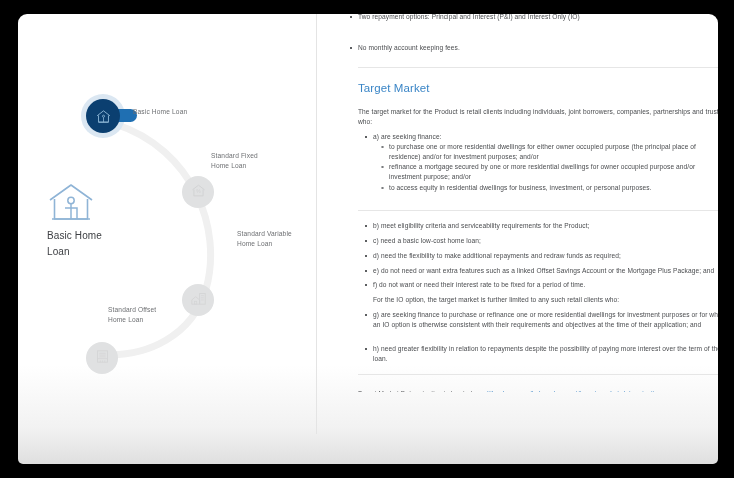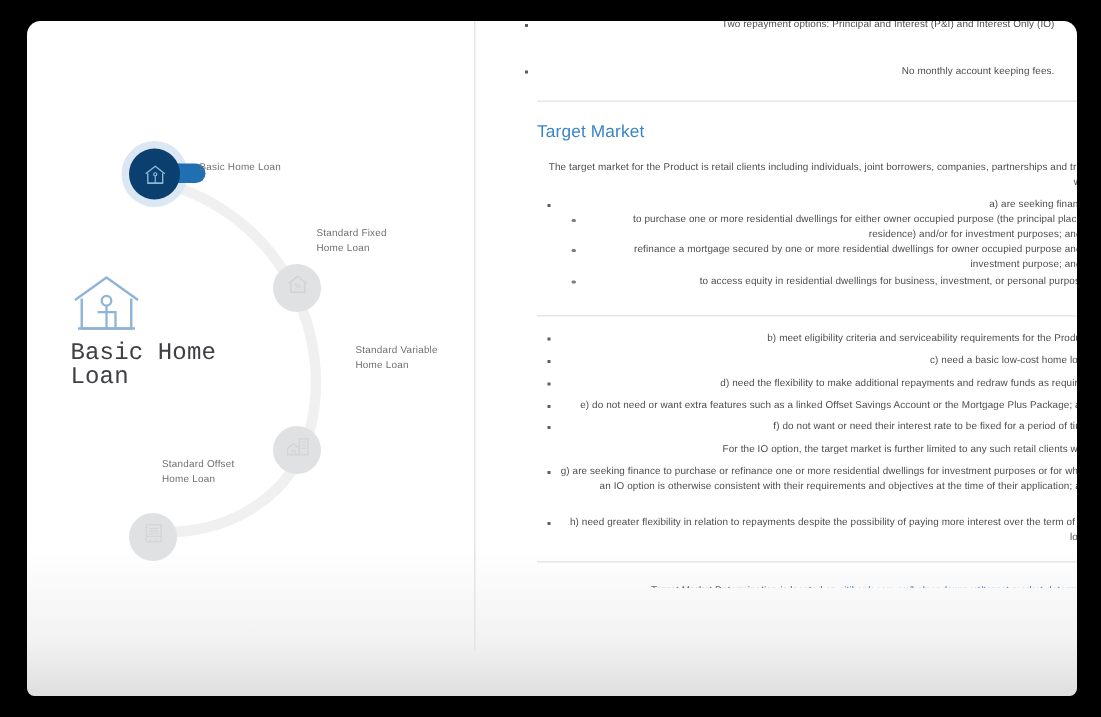--- a/index.html
+++ b/index.html
@@ -121,38 +121,36 @@
   .brand-house {
     position: absolute;
     left: 30px;
     top: 168px;
   }
 
   .brand-title {
     position: absolute;
     left: 29px;
     top: 214px;
-    font-size: 16px;
+    font-size: 10px;
     line-height: 15.5px;
     color: #3e4044;
     white-space: pre-line;
     letter-spacing: 0.1px;
-    font-family: Liberation Mono, monospace;
   }
 
   
   .content {
     position: absolute;
     left: 299px;
     top: 0;
     width: 401px;
     height: 378px;
     padding: 0;
     overflow: hidden;
-    text-align: right;
   }
 
   .first-bullet {
     position: absolute;
     left: 41px;
     top: 8px;
     width: 345px;
     font-size: 6.6px;
     line-height: 9.6px;
     color: #4a4c4f;

